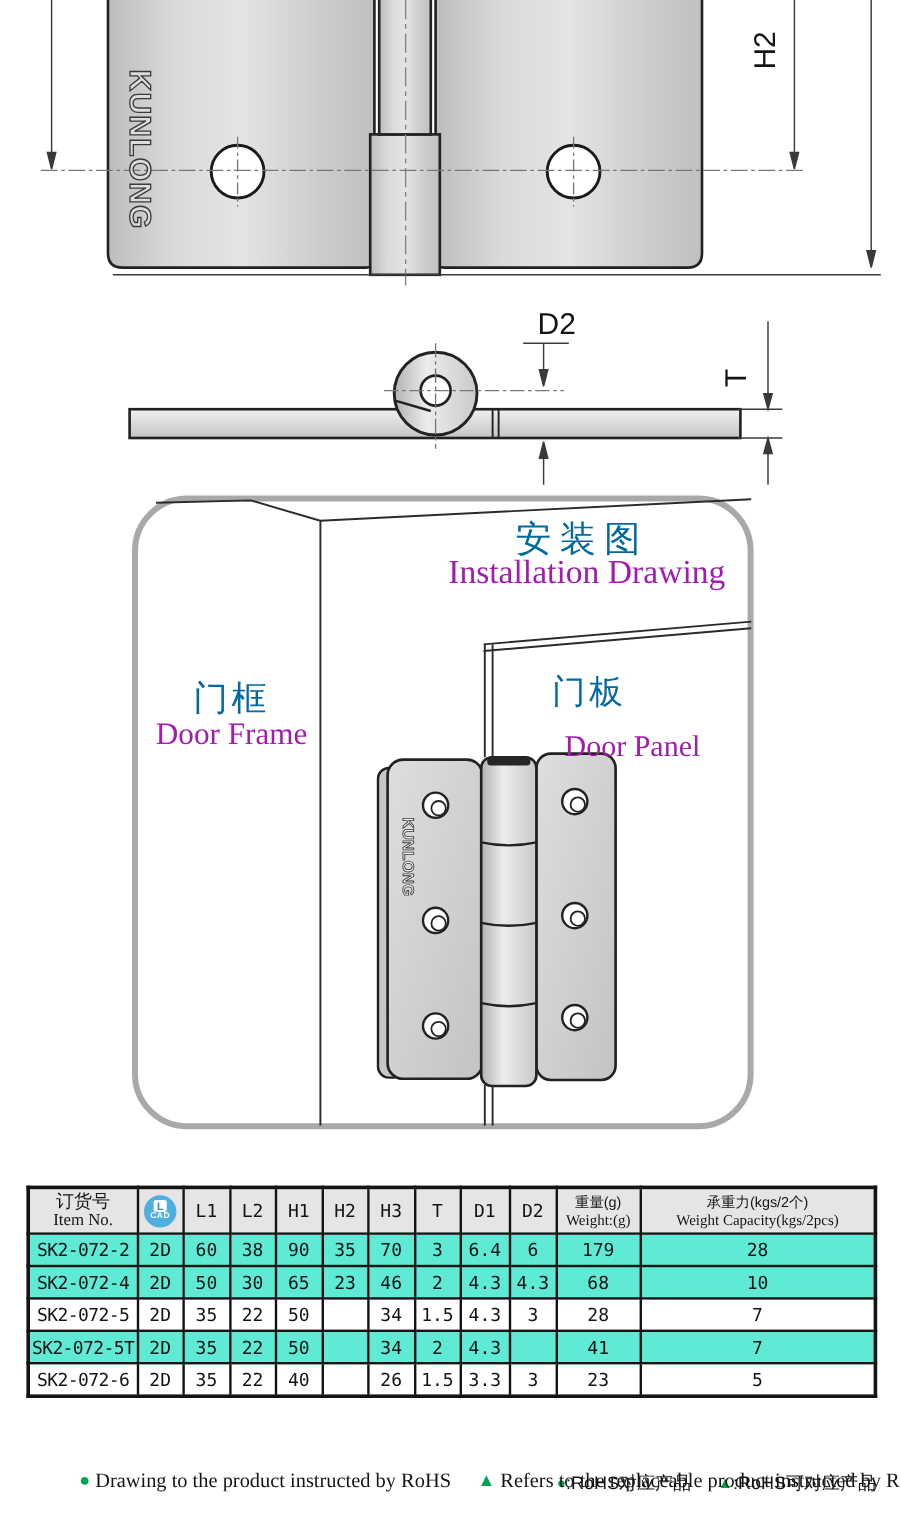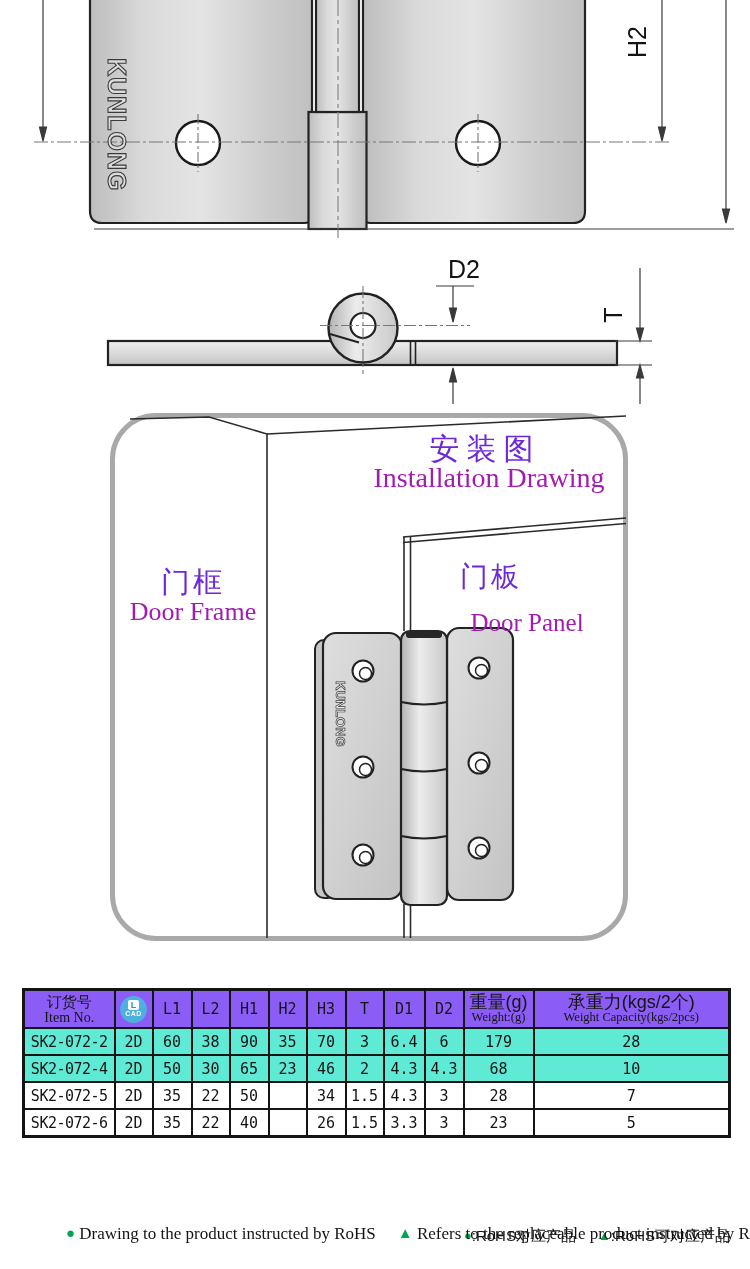--- a/index.html
+++ b/index.html
@@ -4,40 +4,40 @@
 <style>
   html,body{margin:0;padding:0;background:#ffffff;}
   body{width:750px;height:1269px;position:relative;overflow:hidden;
        font-family:"Liberation Sans",sans-serif;color:#141414;}
   .abs{position:absolute;}
   svg text{font-family:"Liberation Sans",sans-serif;}
 
   
   .install-box{position:absolute;left:110px;top:413px;width:508px;height:518px;
        border:5px solid #a9a9a9;border-radius:46px;background:#ffffff;}
-  .zh{font-family:Liberation Serif, serif;color:#6d28d9;}
+  .zh{font-family:Liberation Serif, serif;color:#0369a1;}
   .en-serif{font-family:Liberation Serif, serif;color:#a21caf;}
   .install-title-zh{left:375px;top:429px;width:220px;text-align:center;font-size:30px;letter-spacing:7px;font-weight:500;}
   .install-title-en{left:330px;top:462px;width:318px;text-align:center;font-size:28px;}
   .door-frame-zh{left:123px;top:563px;width:140px;text-align:center;font-size:29px;letter-spacing:3px;}
   .door-frame-en{left:106px;top:597px;width:174px;text-align:center;font-size:26px;}
   .door-panel-zh{left:460px;top:558px;width:134px;font-size:28px;letter-spacing:3px;}
   .door-panel-en{left:446px;top:591px;width:162px;text-align:center;font-size:25px;margin-top:18px;}
 
   
   table.spec{position:absolute;left:22px;top:988px;width:706px;border-collapse:collapse;
        table-layout:fixed;border:3px solid #141414;}
   table.spec th,table.spec td{border:2px solid #141414;padding:0;text-align:center;vertical-align:middle;overflow:hidden;}
-  table.spec thead th{background:#8b5cf6;height:36px;font-weight:normal;}
+  table.spec thead th{background:#e5e5e5;height:36px;font-weight:normal;}
   table.spec tbody td{height:25px;font-family:"DejaVu Sans Mono",monospace;font-size:15px;background:#ffffff;}
   table.spec tbody tr.hl td{background:#5eead4;}
   td.item{font-size:14px;letter-spacing:-0.5px;}
   .hdr-zh{display:block;font-size:15px;line-height:16px;}
   .hdr-en{display:block;font-family:"Liberation Serif",serif;font-size:14px;line-height:15px;}
-  .hdr-zh.small{font-size:18px;line-height:15px;}
+  .hdr-zh.small{font-size:12px;line-height:15px;}
   .hdr-en.small{font-size:12.5px;line-height:14px;}
   .dimhdr{font-family:"DejaVu Sans Mono",monospace;font-size:15px;}
   td.slash{background-image:linear-gradient(to top right,transparent 46.5%,#141414 46.5%,#141414 53.5%,transparent 53.5%);}
   tr.hl td.slash{background-color:#f1a56a;}
 
   
   .cad-badge{width:27px;height:27px;border-radius:50%;background:#4fb0e0;margin:0 auto;
        display:flex;flex-direction:column;align-items:center;justify-content:center;}
   .cad-letter{width:11px;height:10px;background:#ffffff;border-radius:2px;color:#2f8fc0;
        font-size:9px;font-weight:bold;line-height:10px;text-align:center;}
@@ -253,20 +253,34 @@
         <td>22</td>
         <td>50</td>
         <td class="slash"></td>
         <td>34</td>
         <td>1.5</td>
         <td>4.3</td>
         <td>3</td>
         <td>28</td>
         <td>7</td>
       </tr>
+      <tr class="hl">
+        <td class="item">SK2-072-5T</td>
+        <td>2D</td>
+        <td>35</td>
+        <td>22</td>
+        <td>50</td>
+        <td class="slash"></td>
+        <td>34</td>
+        <td>2</td>
+        <td>4.3</td>
+        <td class="slash"></td>
+        <td>41</td>
+        <td>7</td>
+      </tr>
       <tr>
         <td class="item">SK2-072-6</td>
         <td>2D</td>
         <td>35</td>
         <td>22</td>
         <td>40</td>
         <td class="slash"></td>
         <td>26</td>
         <td>1.5</td>
         <td>3.3</td>

